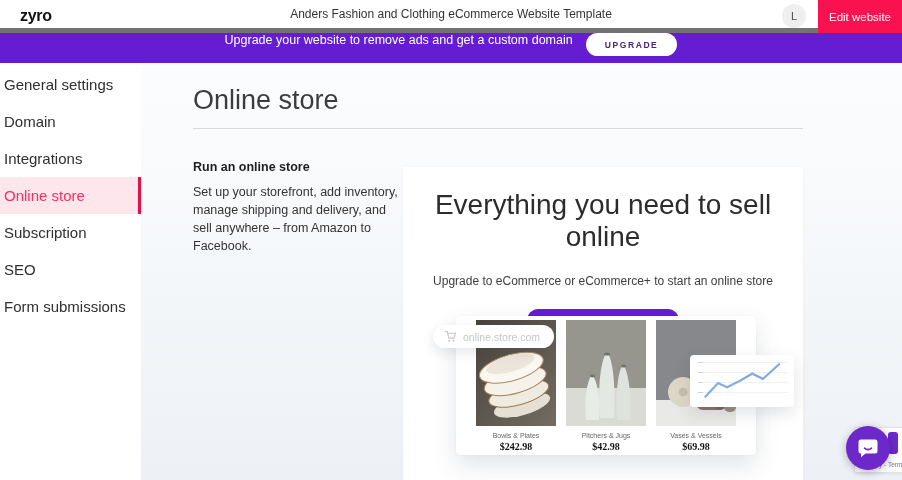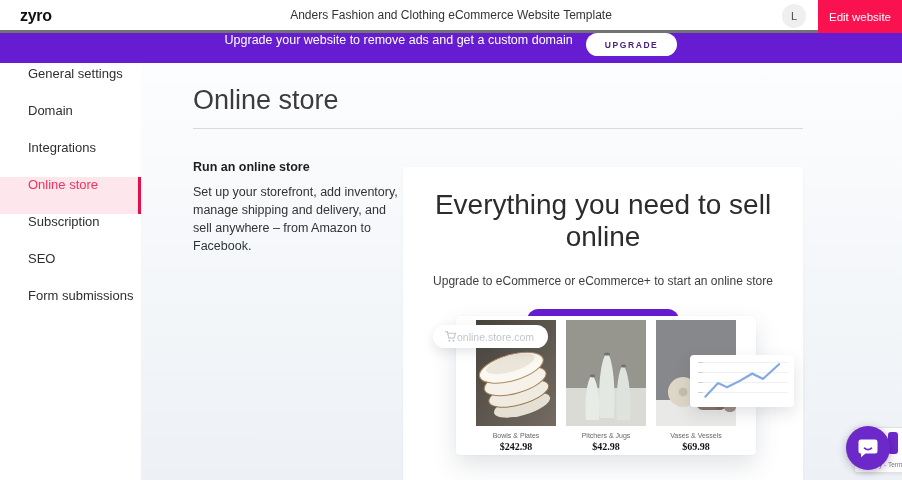--- a/index.html
+++ b/index.html
@@ -6,21 +6,21 @@
   html,body { width:902px; height:480px; overflow:hidden; }
   body {
     position:relative;
     font-family:"Liberation Sans", sans-serif;
     background:#fff;
   }
 
   
   .topbar {
     position:absolute; top:0; left:0; width:902px; height:33px;
-    background:#fff; border-bottom:3px solid #737373;
+    background:#fff; border-bottom:5px solid #737373;
     display:flex; align-items:center; z-index:20;
   }
   .logo {
     position:absolute; left:20px; top:7px;
     font-size:16px; font-weight:bold; letter-spacing:-0.3px; color:#111;
     cursor:pointer;
   }
   .topbar-title {
     width:100%; text-align:center;
     font-size:12px; color:#343434;
@@ -53,22 +53,22 @@
     cursor:pointer;
   }
 
   
   .sidebar {
     position:absolute; top:63px; left:0; width:141px; height:417px;
     background:#fff; z-index:5; padding-top:3px;
   }
   .side-item {
     position:relative; height:37px;
-    display:flex; padding-left:28px;
-    font-size:13px; color:#2f2f2f; cursor:pointer;
+    display:flex; align-items:center; padding-left:4px;
+    font-size:15px; color:#2f2f2f; cursor:pointer;
   }
   .side-item.active { background:#fde7ec; color:#f5305f; }
   .active-indicator {
     position:absolute; right:0; top:0; width:3px; height:37px;
     background:#e60f4a;
   }
 
   
   .content {
     position:absolute; top:63px; left:141px; width:761px; height:417px;
@@ -117,21 +117,21 @@
   }
   .product { width:80px; text-align:center; }
   .product svg { display:block; width:80px; height:106px; }
   .product-name { margin-top:6px; font-size:7px; color:#666; }
   .product-price { margin-top:2px; font-size:10px; font-weight:bold; color:#141414;font-family:Liberation Serif, serif; }
 
   .url-pill {
     position:absolute; left:30px; top:158px; height:23px; z-index:4;
     background:#fff; border-radius:12px;
     box-shadow:0 4px 12px rgba(60,70,90,0.14);
-    display:flex; align-items:center; padding:0 14px 0 11px;
+    display:flex; align-items:center; gap:6px; padding:0 14px 0 11px;
     color:#c3c7cb; font-size:10.5px;
   }
 
   .chart-card {
     position:absolute; left:287px; top:188px; width:104px; height:52px; z-index:3;
     background:#fff; border-radius:4px;
     box-shadow:0 6px 16px rgba(60,70,90,0.15);
     padding:7px 6px 5px 8px;
   }
   .gridline { position:relative; height:1px; background:#eef1f3; margin-bottom:9px; }

